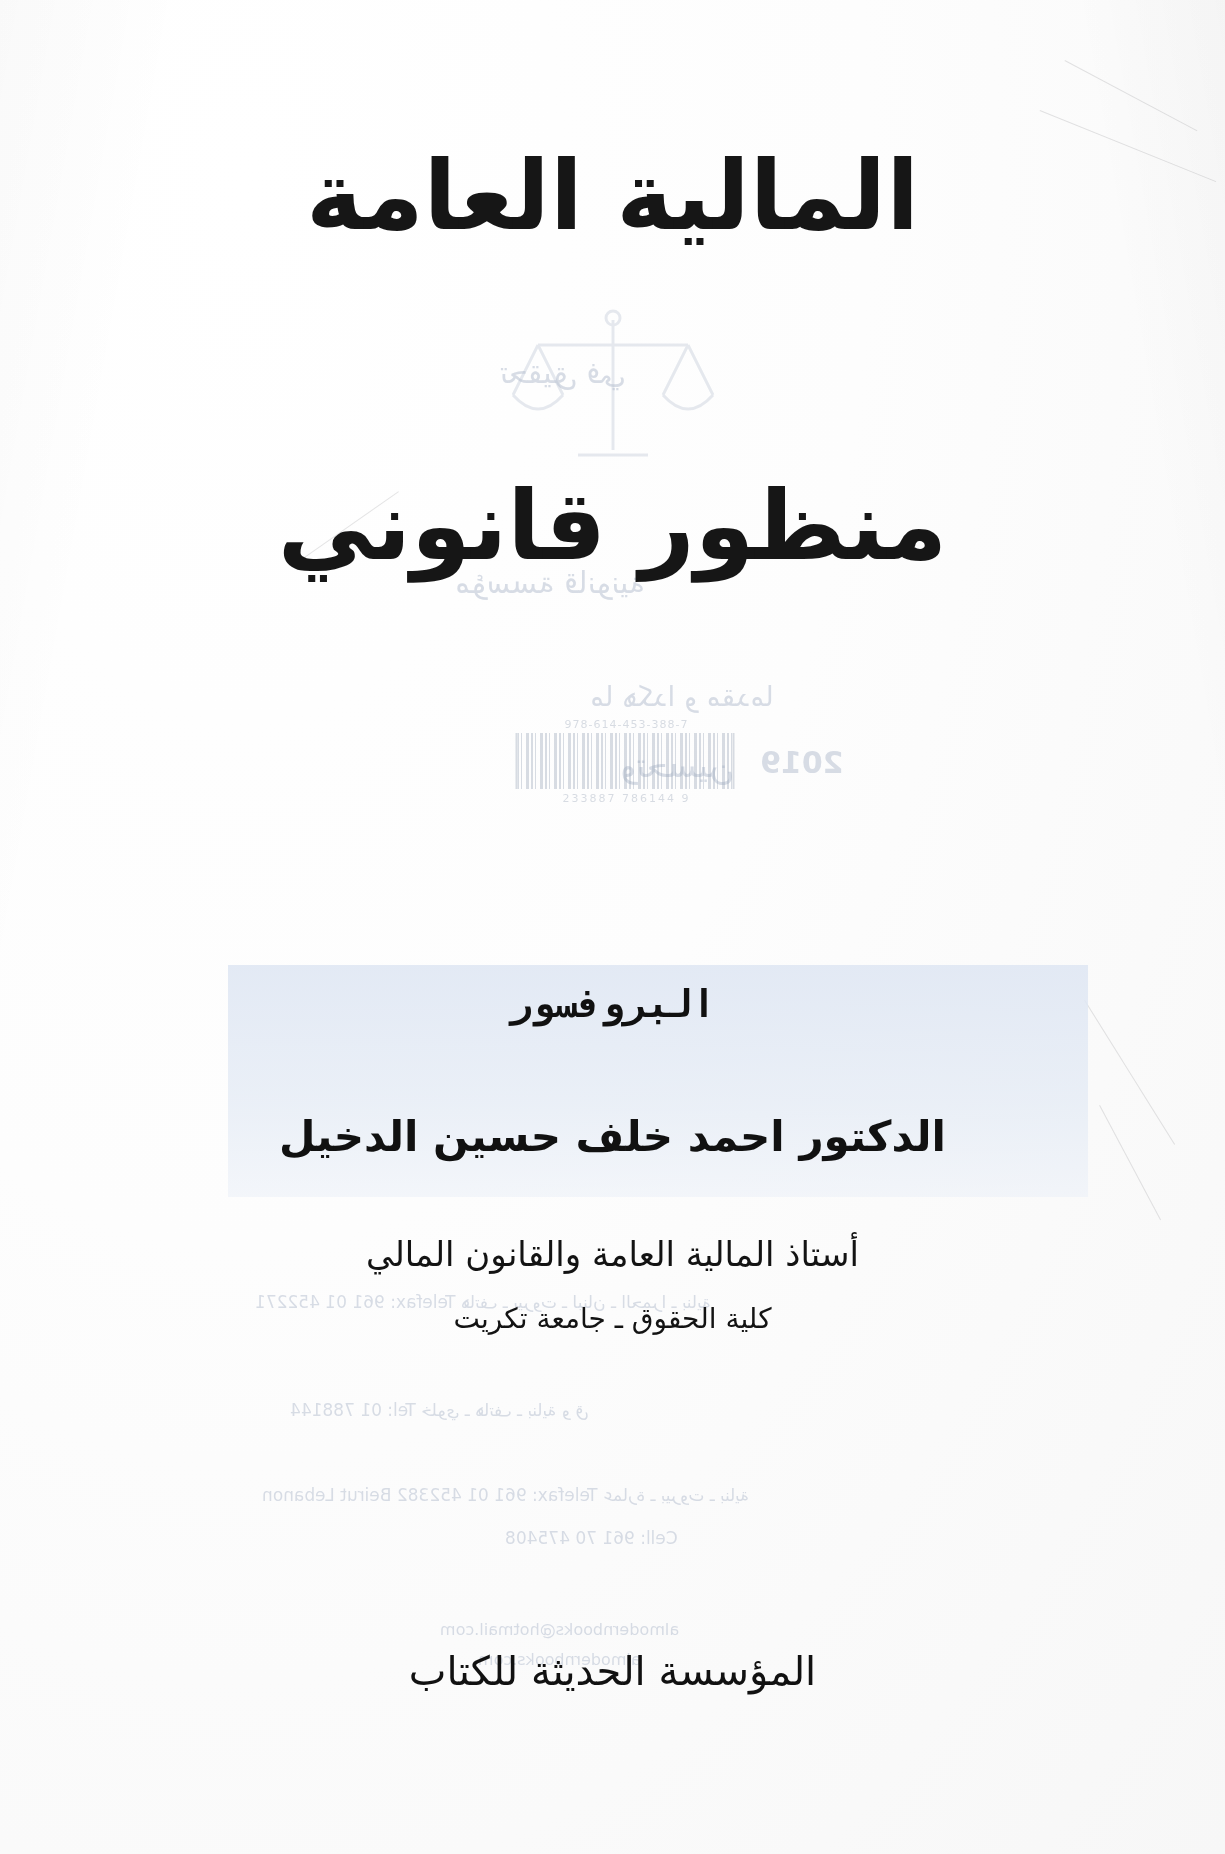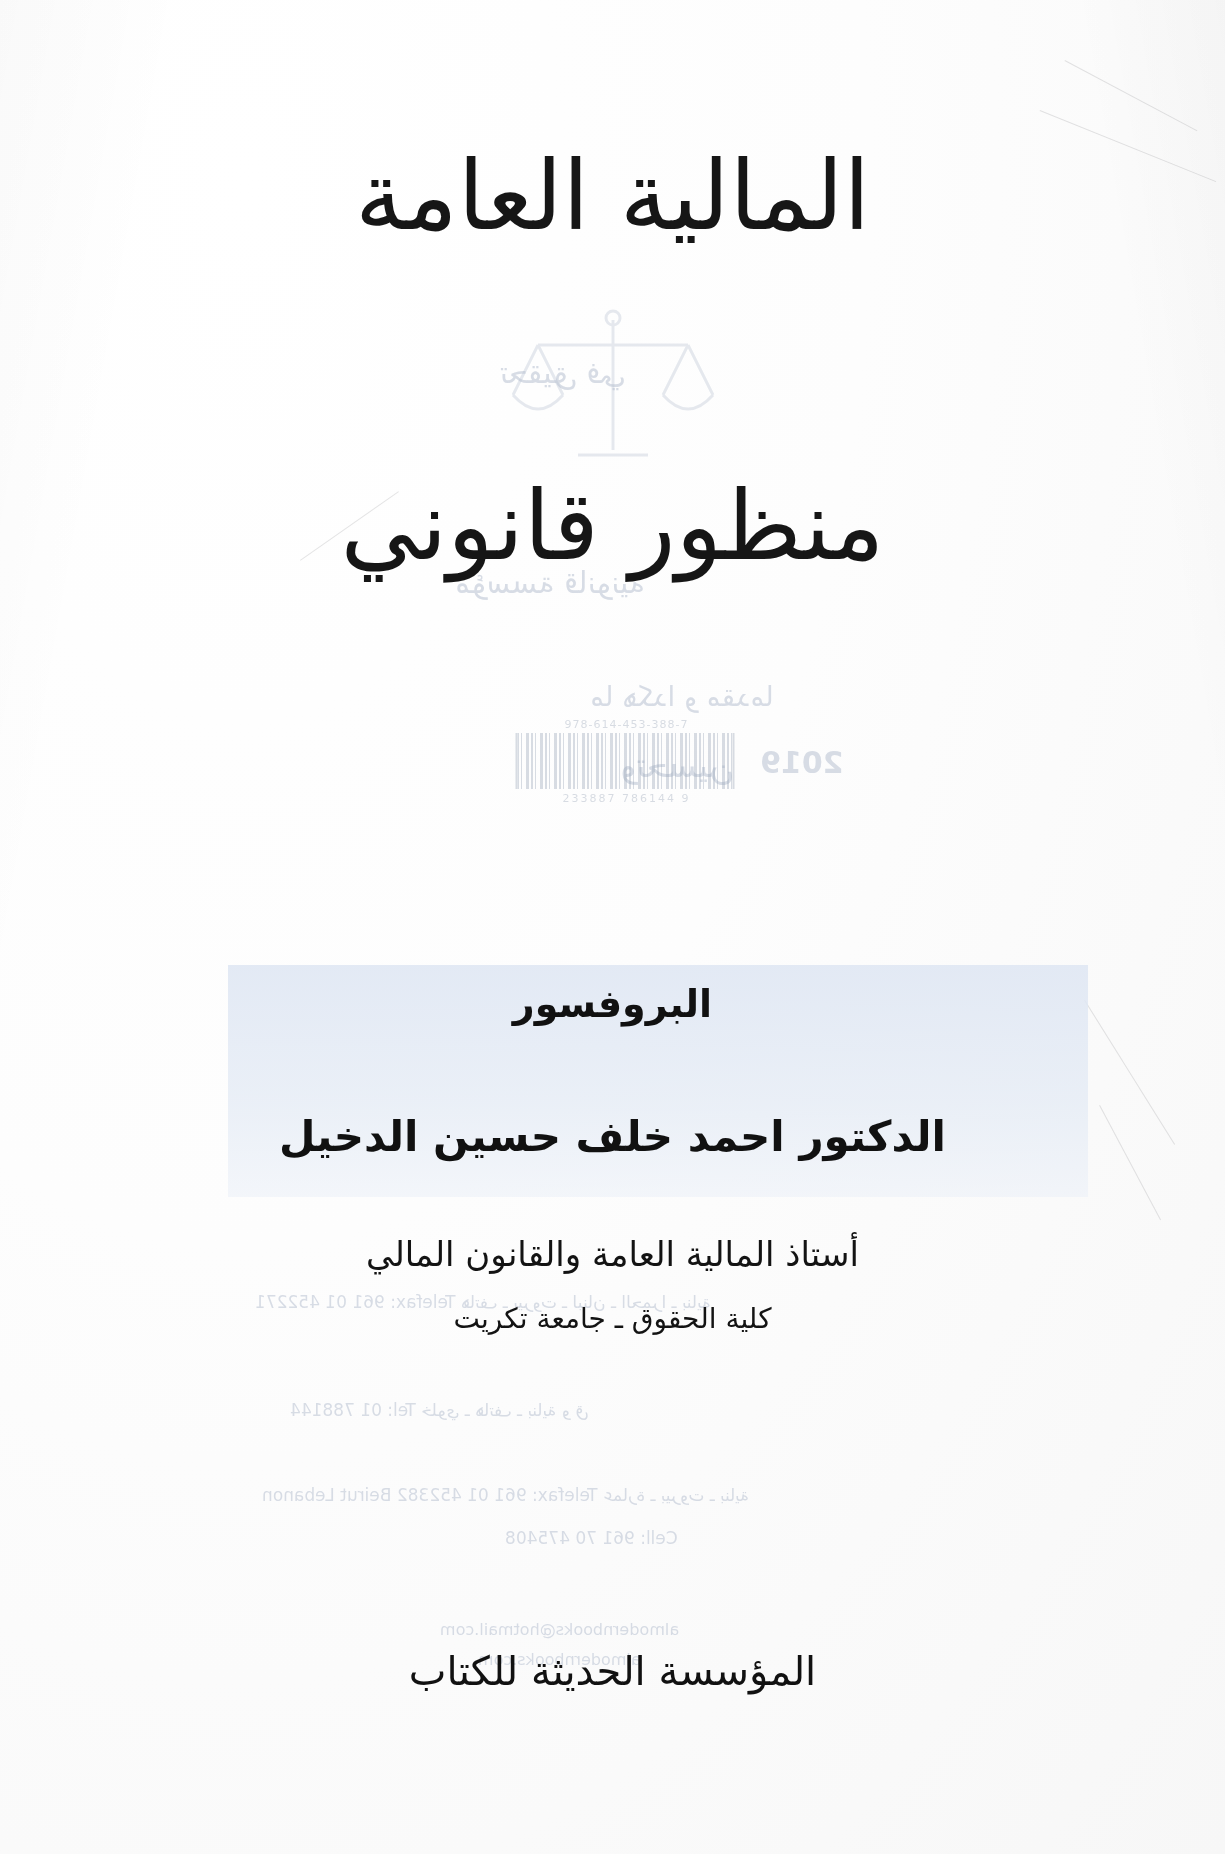--- a/index.html
+++ b/index.html
@@ -57,21 +57,21 @@
     inset: 0;
     z-index: 5;
   }
 
   .title-line {
     position: absolute;
     width: 100%;
     text-align: center;
     color: #161616;
     font-family: "DejaVu Sans", sans-serif;
-    font-weight: 400;
+    font-weight: 700;
     letter-spacing: 0.5px;
   }
 
   #title1 { top: 140px;  font-size: 96px; }
   #title2 { top: 282px;  font-size: 116px; }
   #title3 { top: 470px;  font-size: 96px; padding-left: 32px; }
 
   
   .barcode-wrap {
     position: absolute;
@@ -122,21 +122,21 @@
   }
 
   .author-role,
   .author-name {
     position: absolute;
     width: 100%;
     text-align: center;
     color: #111;
     font-weight: 700;
   }
-  #authorRole { top: 982px;  font-size: 38px; letter-spacing: 4px; }
+  #authorRole { top: 982px;  font-size: 38px; letter-spacing: 4px; font-family: Liberation Mono, monospace; }
   #authorName { top: 1112px; font-size: 42px; letter-spacing: 3px; }
 
   .affil {
     position: absolute;
     width: 100%;
     text-align: center;
     color: #131313;
     font-weight: 400;
     margin-top: 12px;
   }

